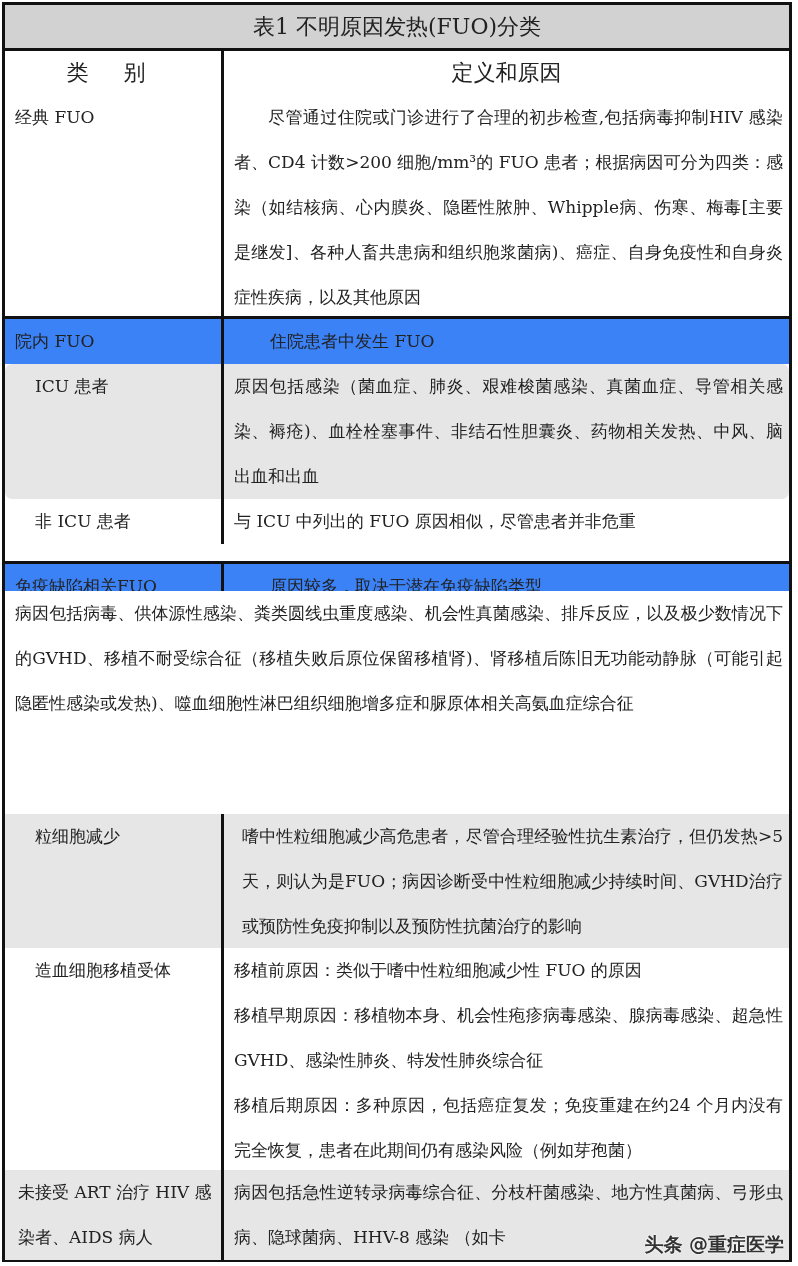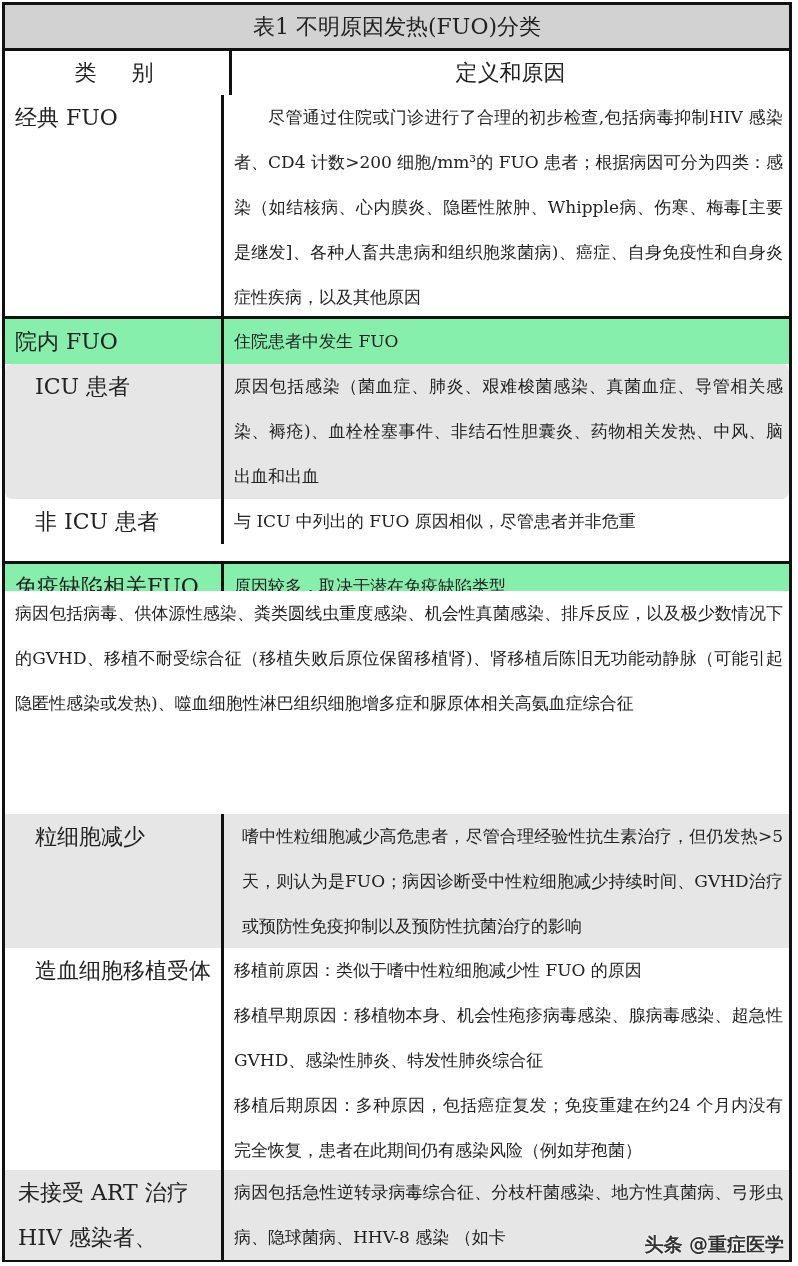--- a/index.html
+++ b/index.html
@@ -7,31 +7,31 @@
       font-family: "DejaVu Serif", "Liberation Serif", serif; color: #222; }
     .tbl { position: absolute; left: 2px; top: 2px; width: 790px; height: 1260px;
       border: 3px solid #111; box-sizing: border-box; }
     .title-row { position: absolute; left: 0; top: 0; right: 0; height: 43px;
       background: #d2d2d2; border-bottom: 3px solid #111;
       display: flex; align-items: center; justify-content: center;
       font-size: 22px; color: #222; }
     .hdr-row { position: absolute; left: 0; top: 46px; right: 0; height: 44px;
       border-bottom: 3px solid #111; display: flex; }
     .hdr-row .c1 { width: 216px; border-right: 3px solid #111; display: flex;
-      align-items: center; justify-content: center; font-size: 22px; letter-spacing: 14px; padding-left: 8px; }
+      align-items: center; justify-content: center; font-size: 22px; letter-spacing: 14px; }
     .hdr-row .c2 { flex: 1; display: flex; align-items: center; justify-content: center; font-size: 22px; }
     .row { position: absolute; left: 0; right: 0; display: flex; box-sizing: border-box; }
     .row .c1 { width: 216px; border-right: 3px solid #111; box-sizing: content-box;
-      font-size: 22px; line-height: 45px; padding-left: 10px; box-sizing: border-box; width: 219px; }
+      font-size: 17px; line-height: 45px; padding-left: 10px; box-sizing: border-box; width: 219px; }
     .row .c1.indent { padding-left: 30px; }
     .row .c2 { flex: 1; font-size: 17px; line-height: 45px; padding: 0 6px 8px 10px; text-align: justify; }
     .row .c2 p { margin: 0; }
     .row .c2 .first-indent { text-indent: 34px; }
     .bg-white { background: #ffffff; }
-    .bg-dark { background: #86efac; }
+    .bg-dark { background: #3b82f6; gap: 36px; }
     .bg-light { background: #e6e6e6; }
     .sep-thick { border-top: 3px solid #111; }
     .watermark { position: absolute; right: 14px; bottom: 8px; font-family: "DejaVu Sans", sans-serif;
       font-size: 19px; color: #333; font-weight: bold; text-shadow: 0 0 2px #fff, 0 0 2px #fff; }
   </style>
 </head>
 <body>
 
 <div class="tbl">
   <div class="title-row">表1 不明原因发热(FUO)分类</div>

